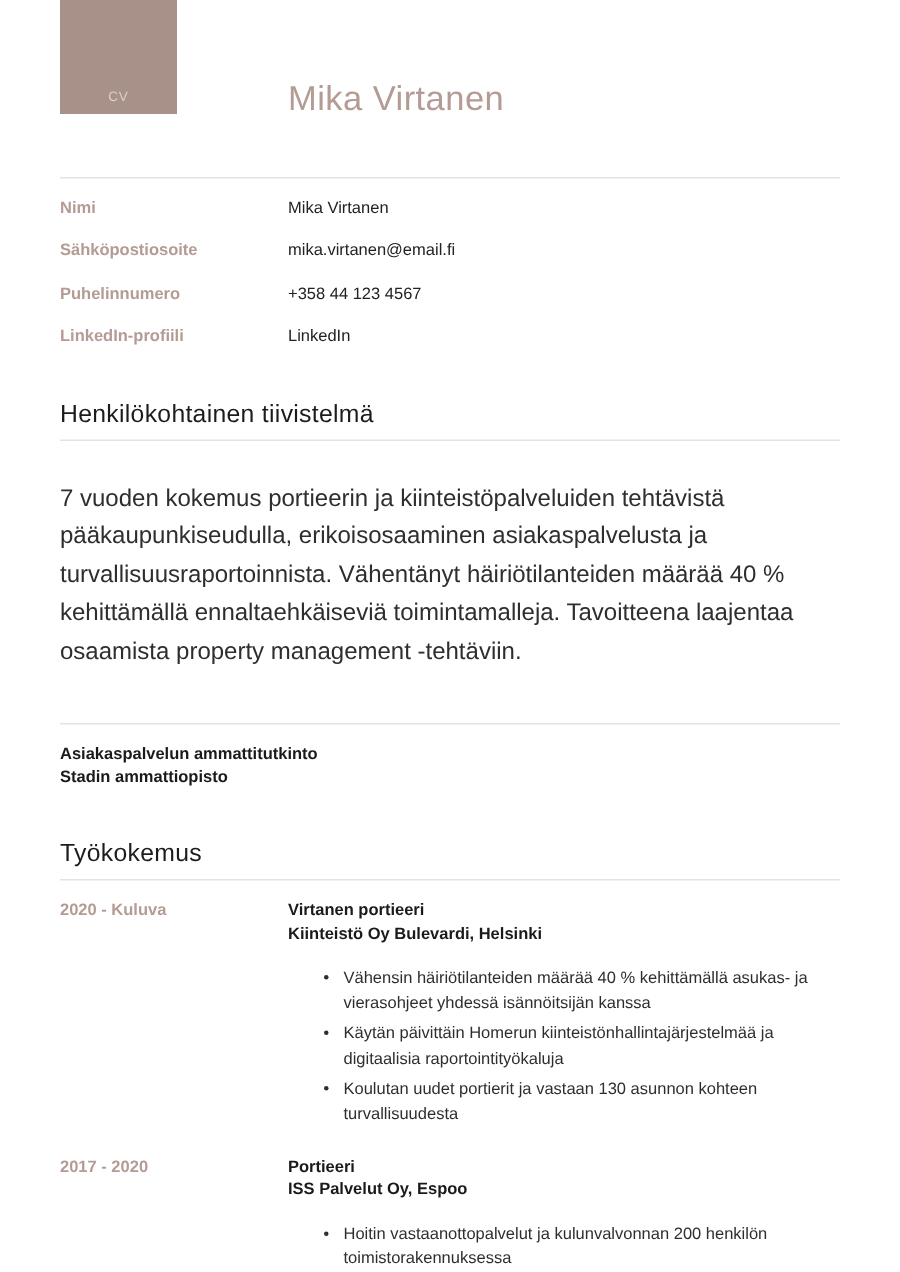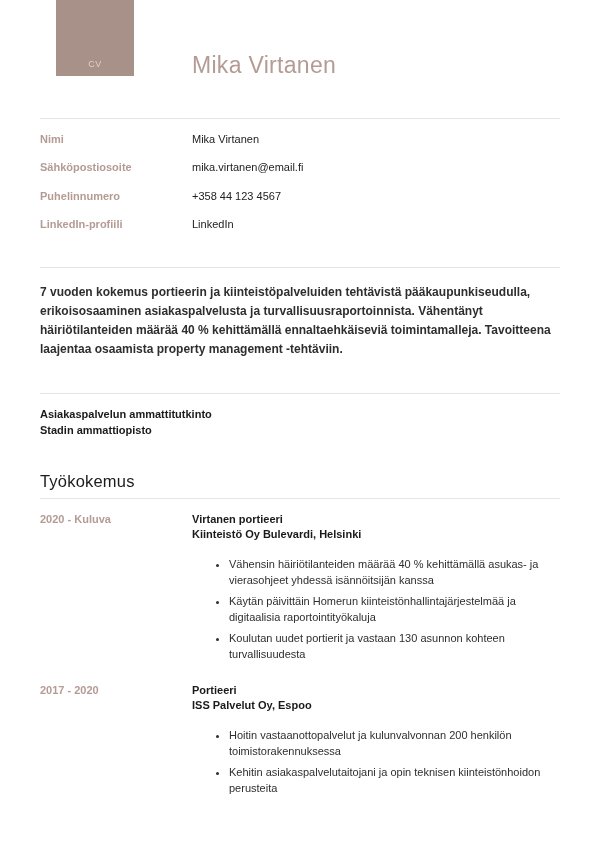--- a/index.html
+++ b/index.html
@@ -9,21 +9,21 @@
     font-family: "Liberation Sans", sans-serif;
     color: #2e2e2e;
     position: relative;
     overflow: hidden;
   }
   .page { width: 600px; height: 848px; padding: 0 40px; position: relative; }
 
   
   .header { position: relative; height: 76px; }
   .cv-badge {
-    position: absolute; left: 16px; top: 0;
+    position: absolute; left: 0; top: 0;
     width: 78px; height: 76px;
     background: #a89189;
     display: flex; align-items: flex-end; justify-content: center;
   }
   .cv-badge-label {
     color: #ddd0ca; font-size: 9px; letter-spacing: 0.5px;
     padding-bottom: 7px; line-height: 1;
   }
   .name-title {
     position: absolute; left: 152px; top: 52px;
@@ -47,23 +47,22 @@
     color: #b49b94; font-weight: bold; line-height: 1.4;
   }
   .info-value { color: #222222; line-height: 1.4; }
   .entry-body { flex: 1; min-width: 0; }
   .entry-role, .entry-company, .entry-degree, .entry-school {
     font-weight: bold; color: #1a1a1a; line-height: 1.4;
   }
 
   
   .summary-text {
-    margin-top: 15px; font-size: 12px; line-height: 1.6; color: #2e2e2e;
+    margin-top: 26px; font-size: 16px; line-height: 1.6; color: #2e2e2e;
     max-width: 520px;
-    font-weight: bold;
   }
 
   
   .bullets { margin: 13px 0 0 0; padding-left: 25px; list-style: disc; }
   .bullets li { margin-bottom: 4px; line-height: 1.5; color: #2e2e2e; margin-left: 12px; }
 
   .entry + .entry { margin-top: 16px; }
 </style>
 </head>
 <body>
@@ -92,20 +91,21 @@
       <div class="info-label">Puhelinnumero</div>
       <div class="info-value">+358 44 123 4567</div>
     </div>
     <div class="info-row">
       <div class="info-label">LinkedIn-profiili</div>
       <div class="info-value">LinkedIn</div>
     </div>
   </div>
 
   <div class="section">
+    <div class="section-title">Henkilökohtainen tiivistelmä</div>
     <hr class="rule">
     <p class="summary-text">7 vuoden kokemus portieerin ja kiinteistöpalveluiden tehtävistä pääkaupunkiseudulla, erikoisosaaminen asiakaspalvelusta ja turvallisuusraportoinnista. Vähentänyt häiriötilanteiden määrää 40 % kehittämällä ennaltaehkäiseviä toimintamalleja. Tavoitteena laajentaa osaamista property management -tehtäviin.</p>
   </div>
 
   <div class="section">
     <hr class="rule">
 
     <div class="entry">
       <div class="entry-body">
         <div class="entry-degree">Asiakaspalvelun ammattitutkinto</div>

